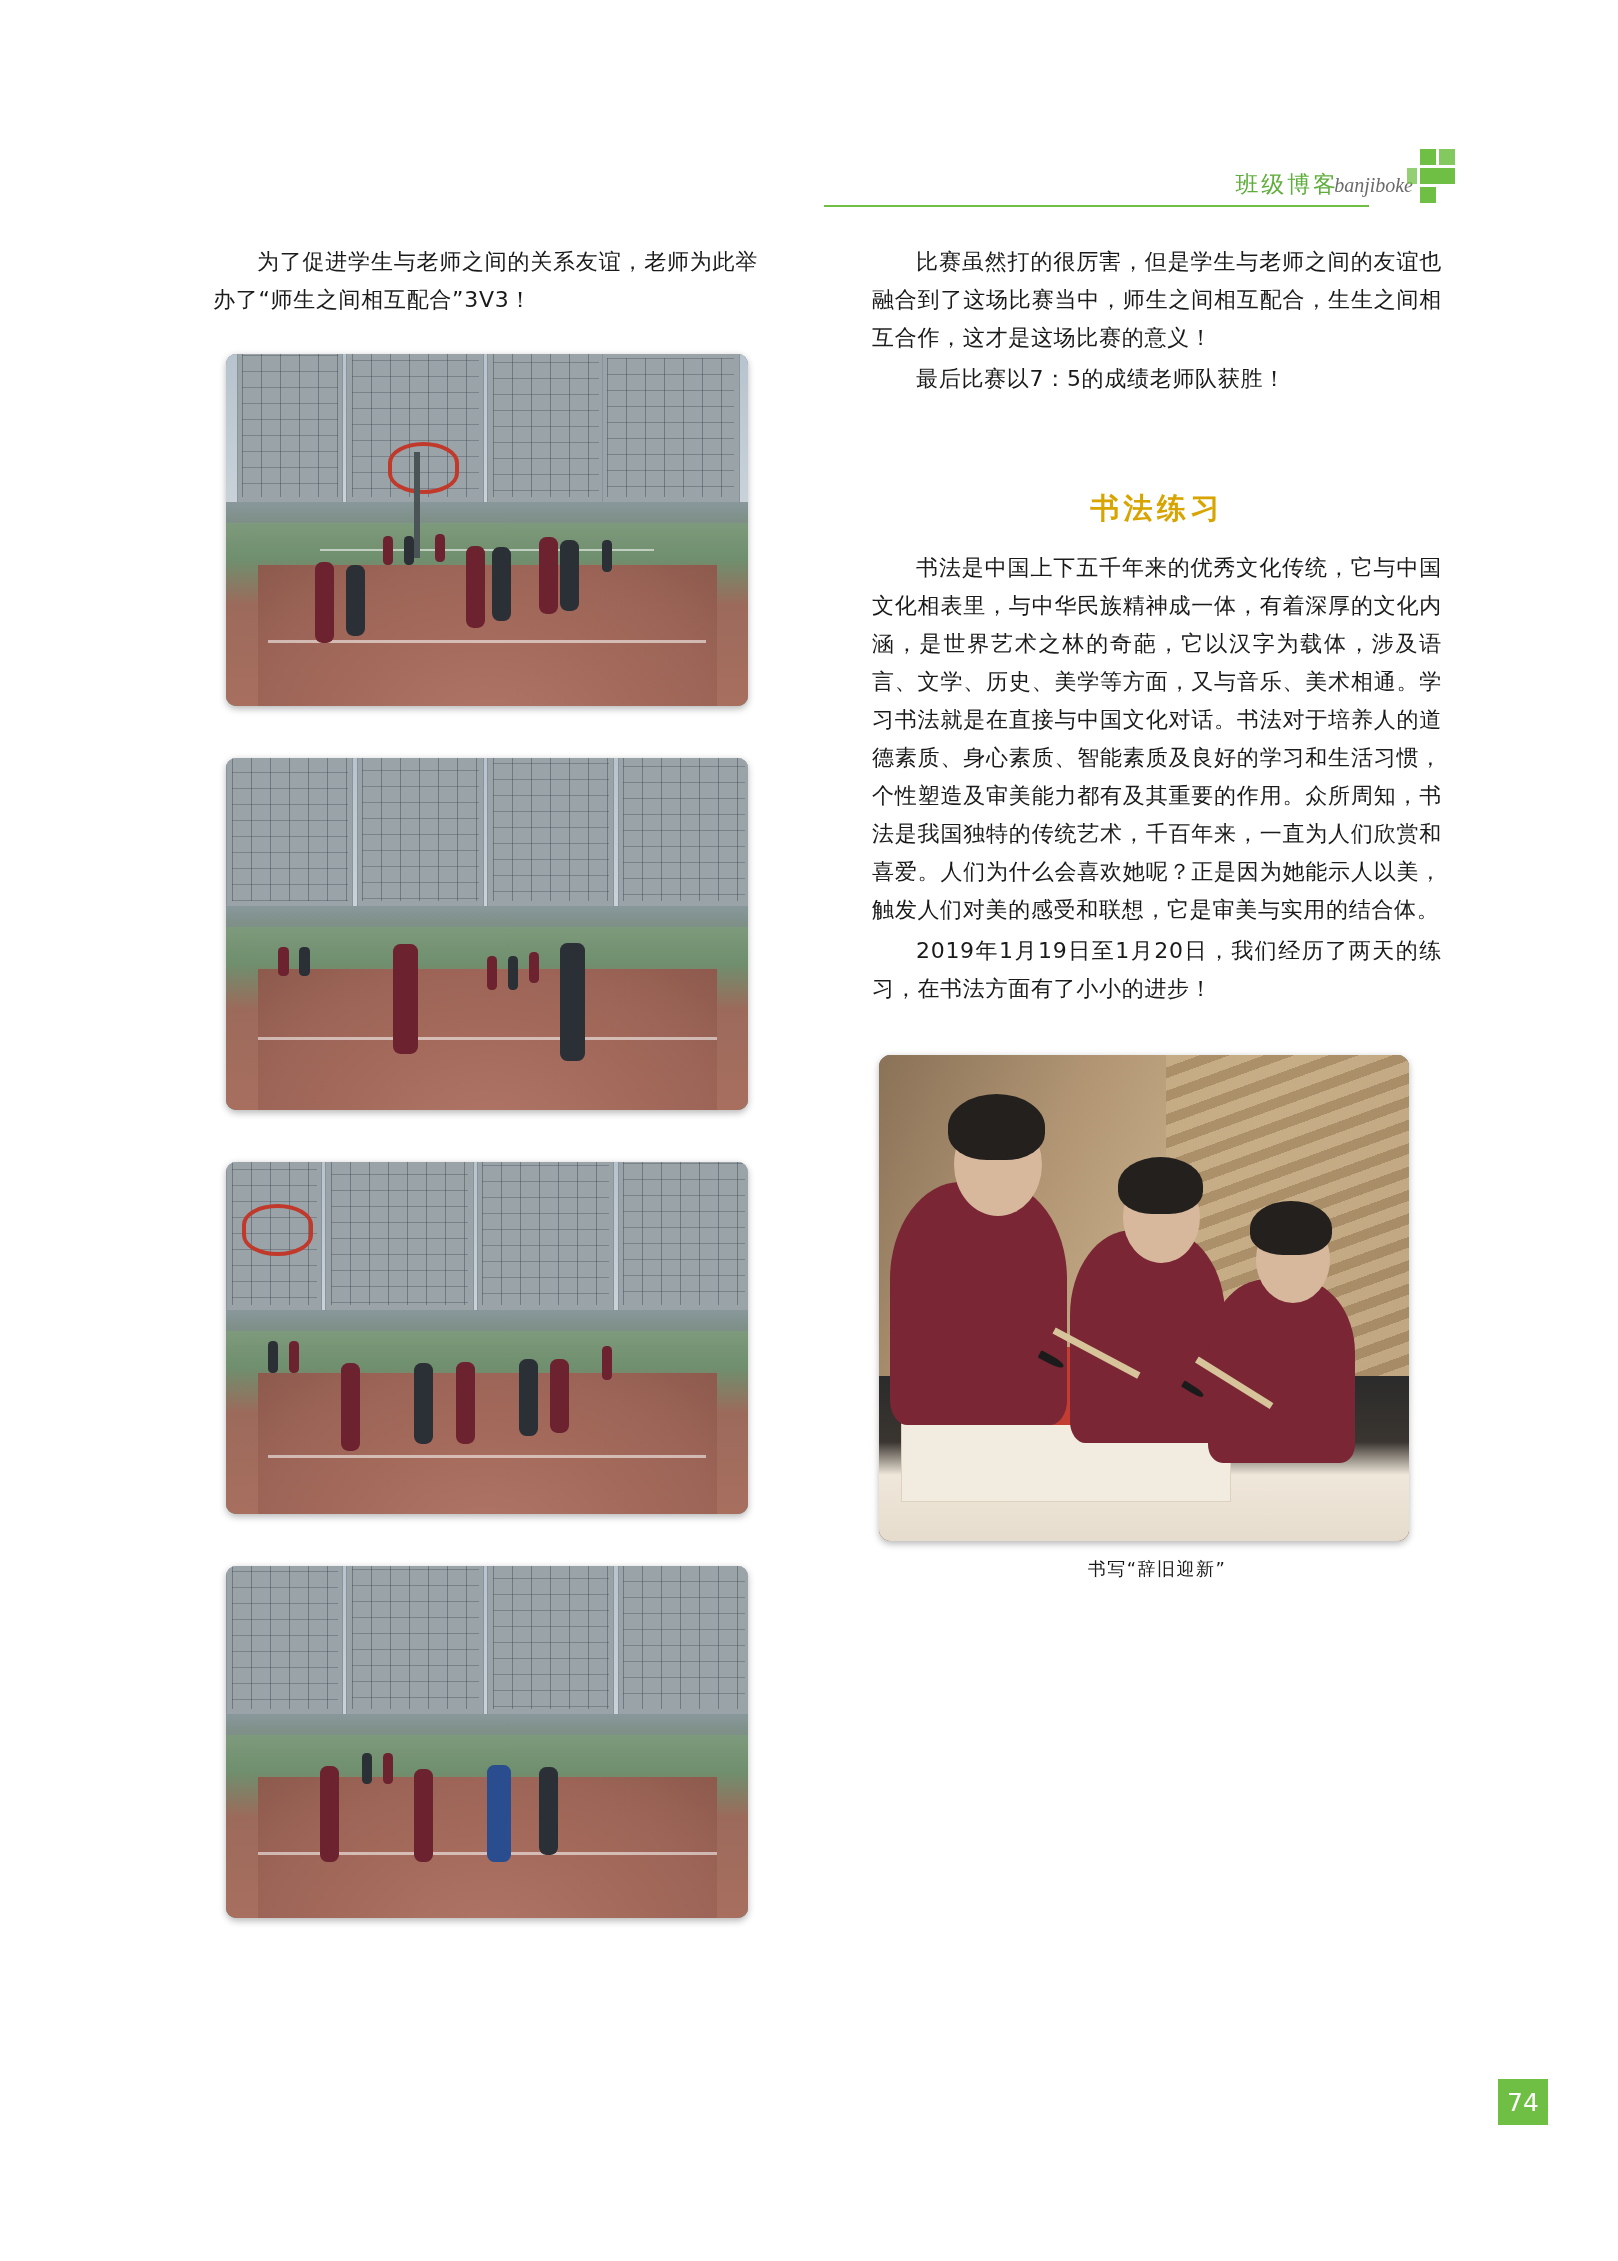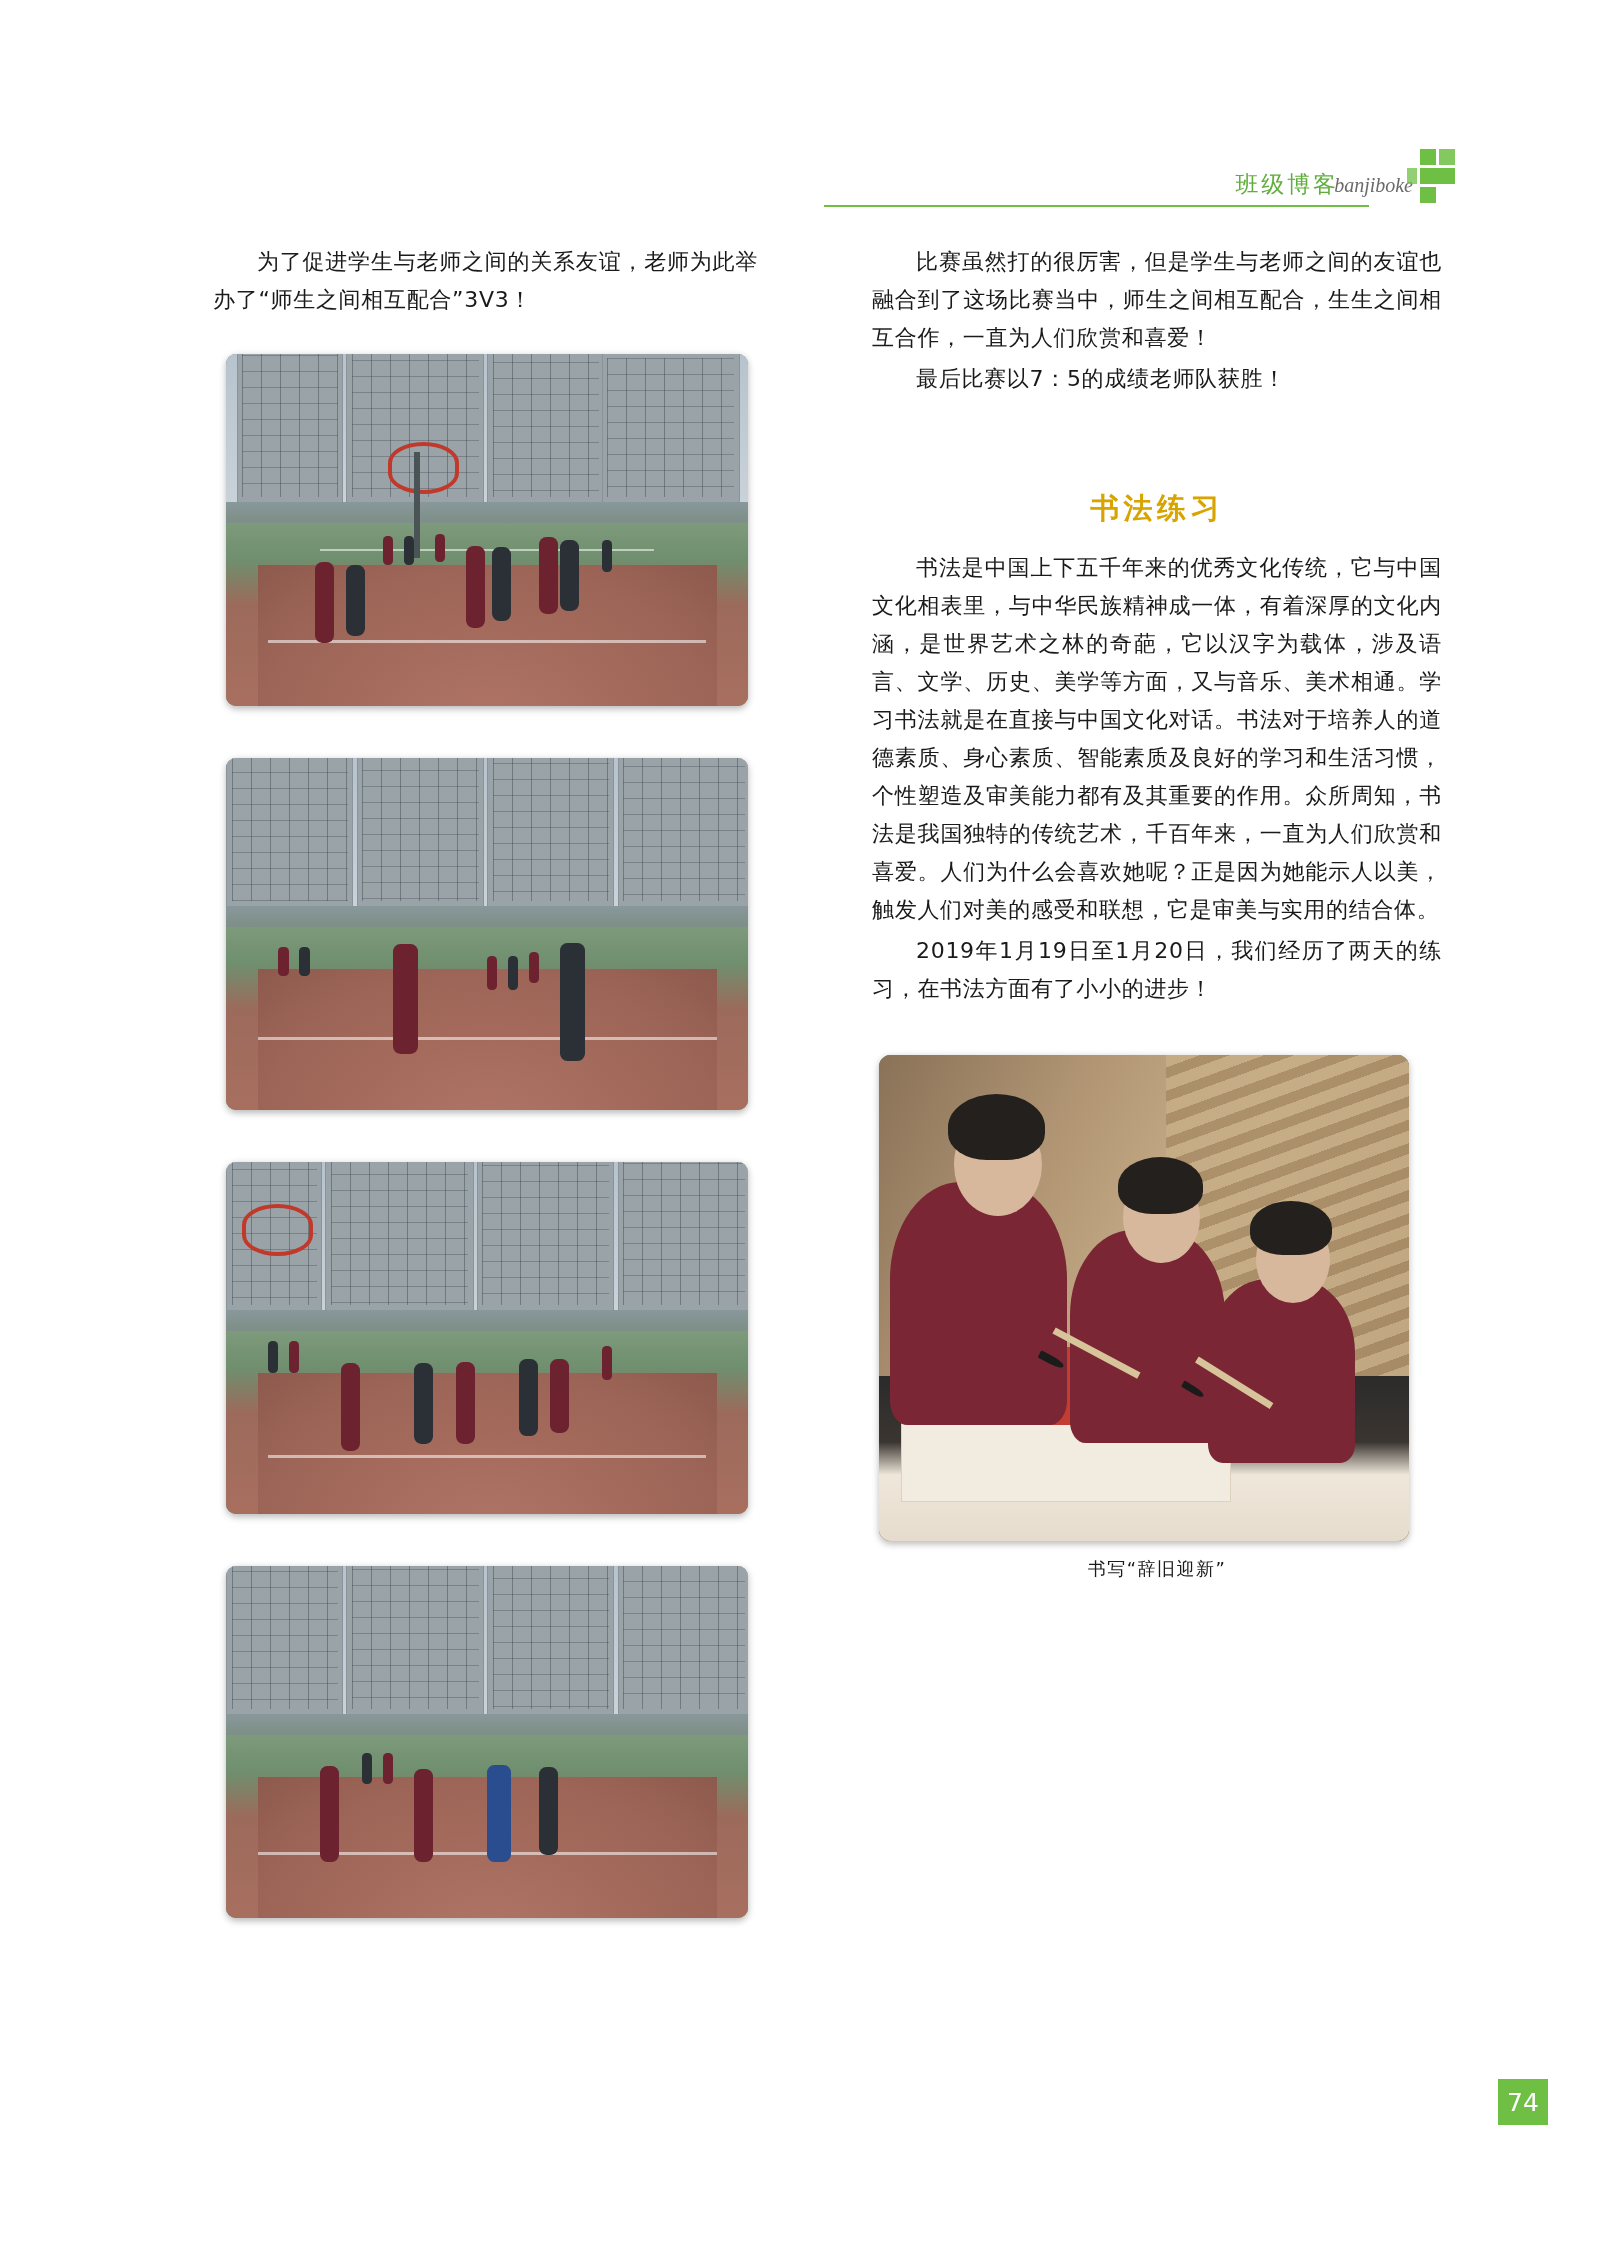--- a/index.html
+++ b/index.html
@@ -340,21 +340,21 @@
         <div class="fig dark" style="left:60%; bottom:18%; height:88px;"></div>
         <div class="fig small dark" style="left:26%; bottom:38%; height:31px;"></div>
         <div class="fig small" style="left:30%; bottom:38%; height:31px;"></div>
       </div>
     </div>
 
   </div>
 
   <div class="col-right">
 
-    <p class="body-text">比赛虽然打的很厉害，但是学生与老师之间的友谊也融合到了这场比赛当中，师生之间相互配合，生生之间相互合作，一直为人们欣赏和喜爱！</p>
+    <p class="body-text">比赛虽然打的很厉害，但是学生与老师之间的友谊也融合到了这场比赛当中，师生之间相互配合，生生之间相互合作，这才是这场比赛的意义！</p>
     <p class="body-text">最后比赛以7：5的成绩老师队获胜！</p>
 
     <div style="height:88px"></div>
 
     <h2 class="article-title second">书法练习</h2>
 
     <p class="body-text">书法是中国上下五千年来的优秀文化传统，它与中国文化相表里，与中华民族精神成一体，有着深厚的文化内涵，是世界艺术之林的奇葩，它以汉字为载体，涉及语言、文学、历史、美学等方面，又与音乐、美术相通。学习书法就是在直接与中国文化对话。书法对于培养人的道德素质、身心素质、智能素质及良好的学习和生活习惯，个性塑造及审美能力都有及其重要的作用。众所周知，书法是我国独特的传统艺术，千百年来，一直为人们欣赏和喜爱。人们为什么会喜欢她呢？正是因为她能示人以美，触发人们对美的感受和联想，它是审美与实用的结合体。</p>
     <p class="body-text">2019年1月19日至1月20日，我们经历了两天的练习，在书法方面有了小小的进步！</p>
 
     <div style="height:44px"></div>

